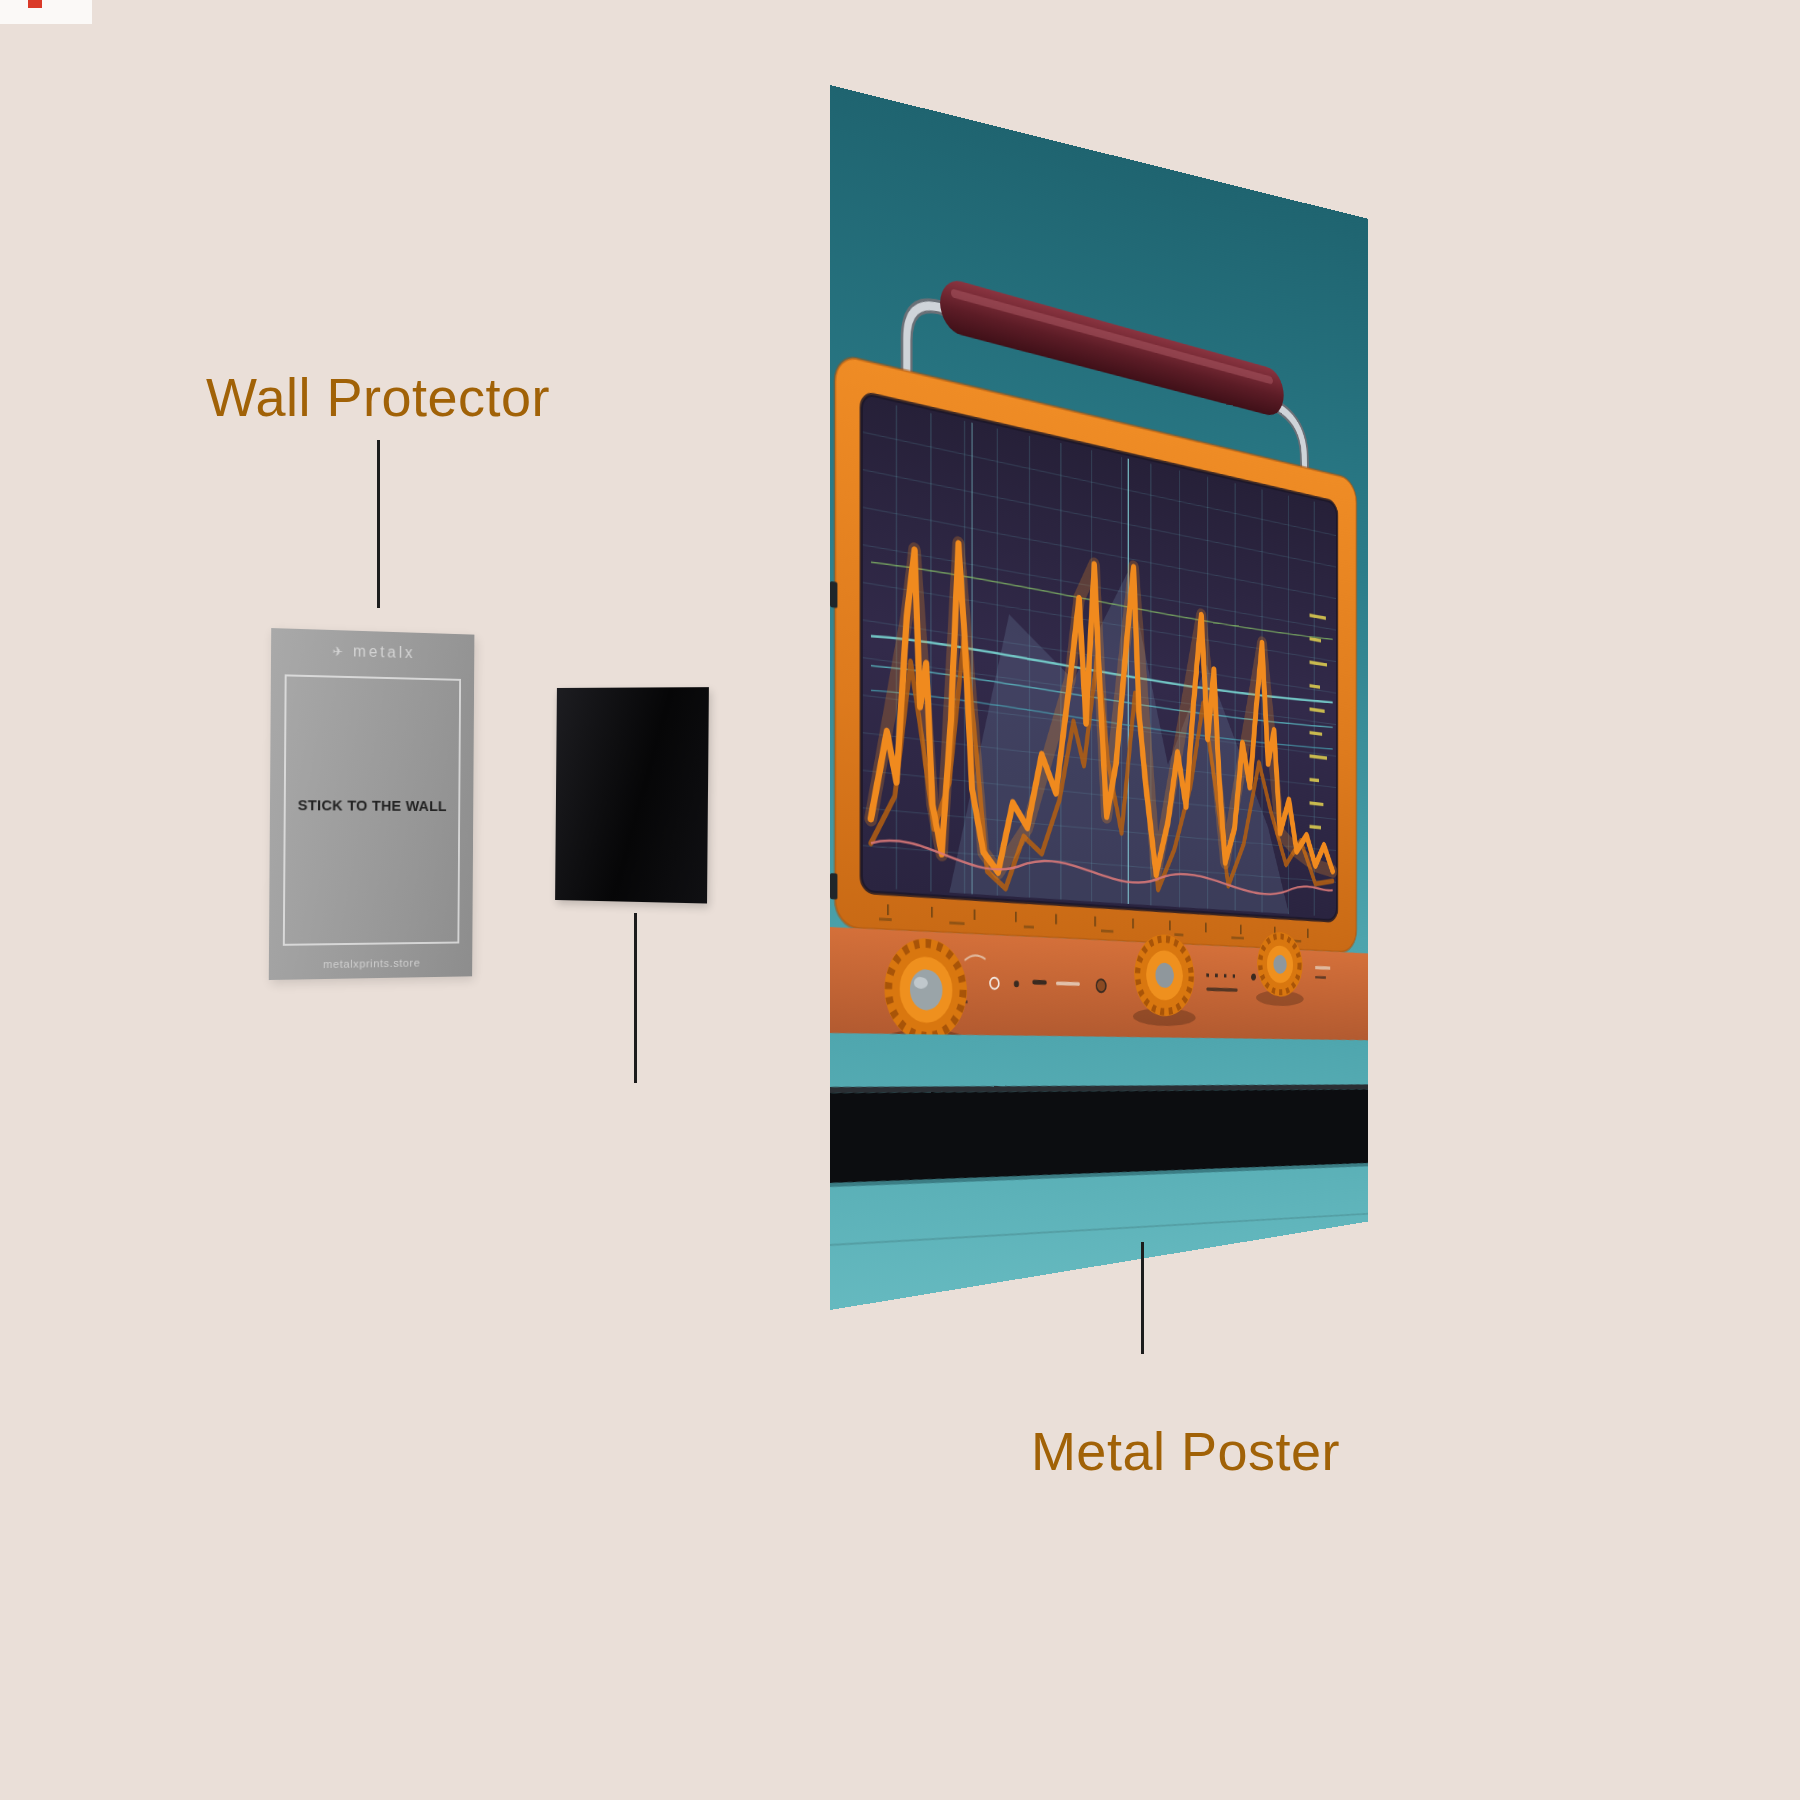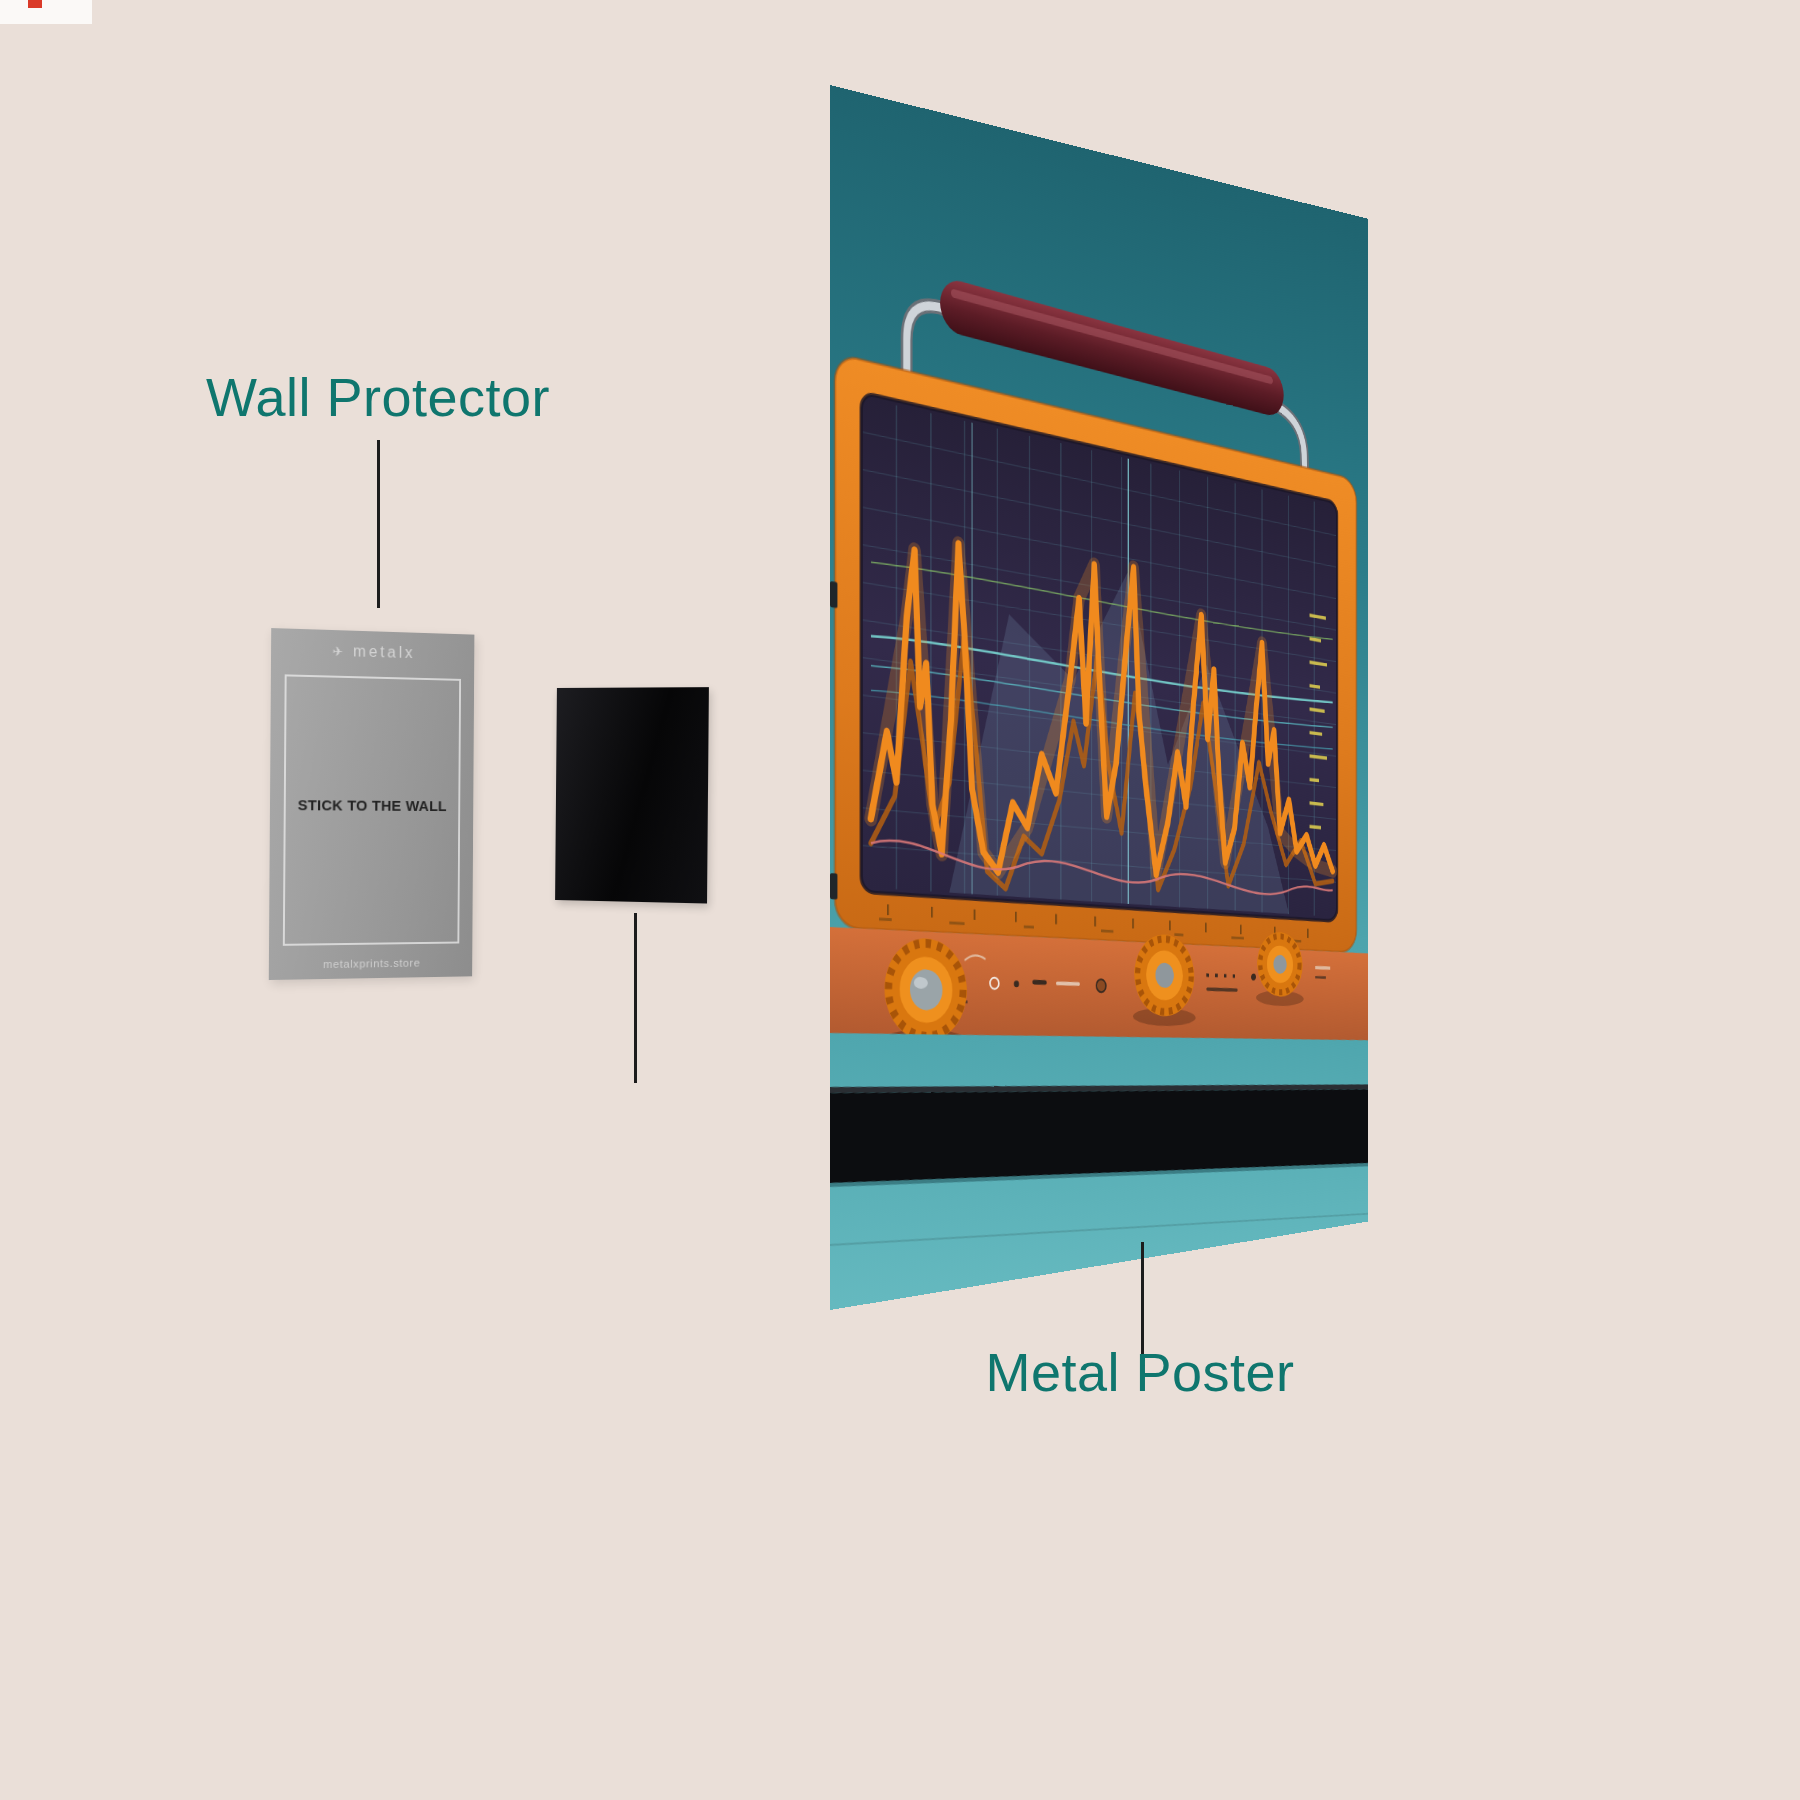--- a/index.html
+++ b/index.html
@@ -6,26 +6,26 @@
   .canvas{
     position:relative;width:1800px;height:1800px;overflow:hidden;
     background:#eadfd8;
     font-family:"Liberation Sans","DejaVu Sans",sans-serif;
   }
   
   .artifact-white{position:absolute;left:0;top:0;width:92px;height:24px;background:#fbf9f7;}
   .artifact-red{position:absolute;left:28px;top:0;width:14px;height:8px;background:#da3a28;}
 
   .label{
-    position:absolute;color:#0f766e;font-size:54px;font-weight:500;
+    position:absolute;color:#a16207;font-size:54px;font-weight:500;
     letter-spacing:0.5px;text-align:center;line-height:1.18;
   }
   .wall-protector-label{left:178px;top:366px;width:400px;}
   .strong-magnet-label{left:440px;top:1082px;width:400px;}
-  .metal-poster-label{left:940px;top:1341px;width:400px;}
+  .metal-poster-label{left:940px;top:1420px;width:400px;text-align:right;}
 
   .leader-line{position:absolute;width:3px;background:#1c1c1c;}
   .line-wall{left:377px;top:440px;height:168px;}
   .line-magnet{left:634px;top:913px;height:170px;}
   .line-poster{left:1141px;top:1242px;height:112px;}
 
   
   .wall-card{
     position:absolute;left:270px;top:628px;width:212px;height:352px;
     background:linear-gradient(100deg,#a9a9a9,#969696 70%,#8d8d8d);

